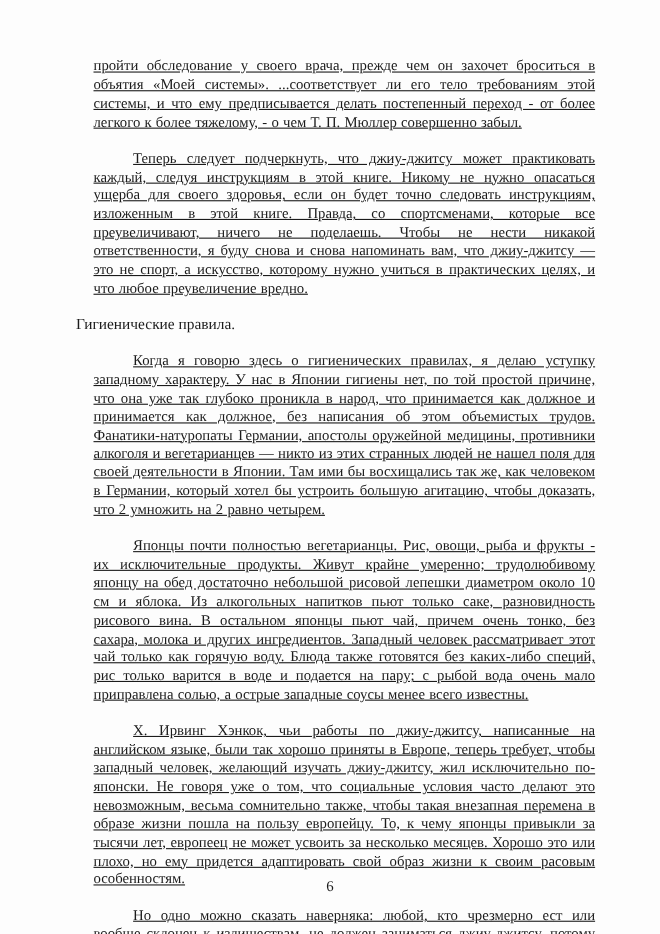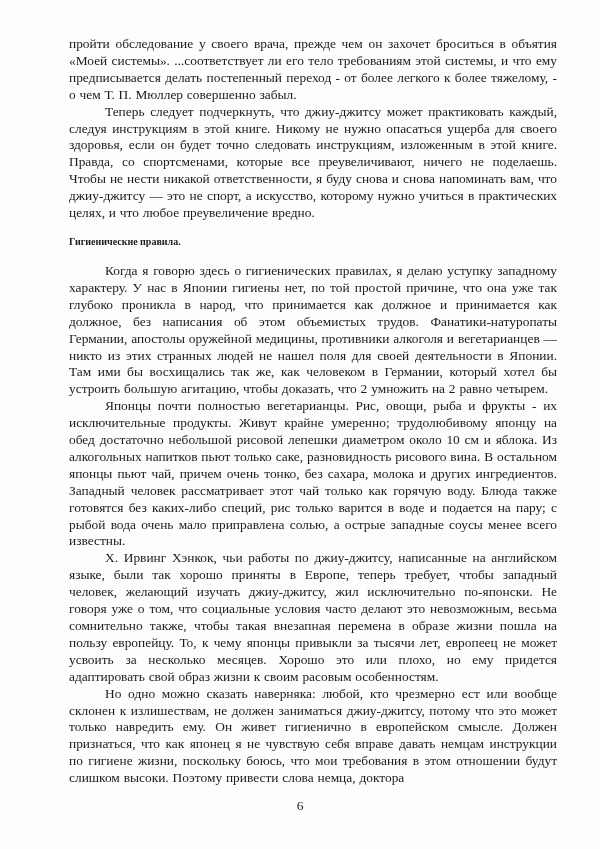--- a/index.html
+++ b/index.html
@@ -16,35 +16,36 @@
     font-family: "Liberation Serif", serif;
     color: #1b1b1b;
   }
   .text-column {
     position: absolute;
     left: 69px;
     top: 36px;
     width: 488px;
   }
   .para {
-    margin: 0;
+    margin: 16px;
     font-size: 13.4px;
     line-height: 16.9px;
     text-align: justify;
     text-indent: 36px;
     word-spacing: 0.5px;
+    text-decoration: underline;
   }
   .para.continuation {
     text-indent: 0;
   }
   .heading {
     margin: 11px 0 13px 0;
-    font-size: 10px;
+    font-size: 14px;
     line-height: 17px;
-    font-weight: 700;
+    font-weight: 400;
     text-align: left;
   }
   .page-number {
     position: absolute;
     left: 0;
     right: 0;
     bottom: 35px;
     text-align: center;
     font-size: 13.5px;
     line-height: 16px;

